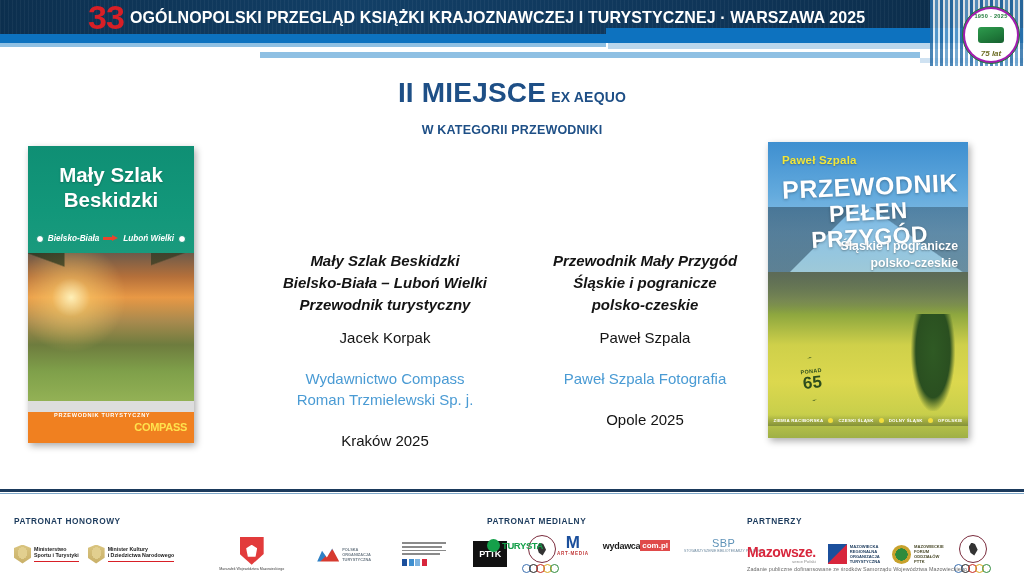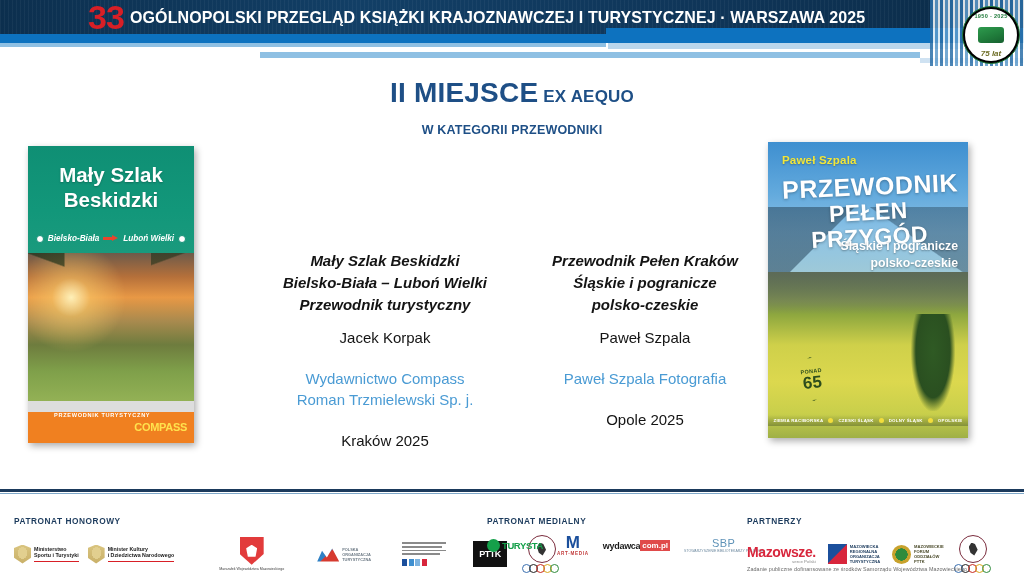--- a/index.html
+++ b/index.html
@@ -55,39 +55,39 @@
     line-height:36px;
   }
   .hdr-title{
     position:absolute;left:130px;top:6px;
     font-size:16.5px;font-weight:bold;color:#ffffff;
     letter-spacing:.1px;line-height:22px;white-space:nowrap;
     transform:scaleX(.97);transform-origin:left center;
   }
   .hdr-logo{
     position:absolute;left:962px;top:6px;width:56px;height:56px;border-radius:50%;
-    background:#000000;border:1.5px solid #1f7a3a;
+    background:#a21caf;border:1.5px solid #1f7a3a;
     display:flex;align-items:center;justify-content:center;
   }
   .hdr-logo-inner{position:relative;width:52px;height:52px;border-radius:50%;
     background:#fff;display:flex;align-items:center;justify-content:center;}
   .hdr-logo-years{position:absolute;top:4px;left:0;width:52px;text-align:center;
     font-size:5.6px;font-weight:bold;color:#1f7a3a;letter-spacing:.3px;}
   .hdr-logo-lat{position:absolute;bottom:3px;left:0;width:52px;text-align:center;
     font-size:8px;font-weight:bold;color:#6f6f28;font-style:italic;}
   .hdr-logo-mark{width:26px;height:16px;border-radius:3px;
     background:linear-gradient(160deg,#2e9b4e 0%,#1f7a3a 60%,#176030 100%);}
 
   
   .title-wrap{position:absolute;left:0;top:78px;width:1024px;text-align:center;}
   .t-main{
     font-size:28px;font-weight:bold;color:#1e4f86;letter-spacing:.2px;
     line-height:30px;
   }
-  .t-main .exaequo{font-size:17px;letter-spacing:.2px;margin-left:5px;}
+  .t-main .exaequo{font-size:14px;letter-spacing:.2px;margin-left:5px;}
   .t-sub{
     margin-top:11px;font-size:12.5px;font-weight:bold;color:#1e4f86;
     letter-spacing:.2px;
   }
 
   
   .book{position:absolute;box-shadow:2px 3px 7px rgba(0,0,0,.33);overflow:hidden;background:#ddd;}
   .book-left{left:28px;top:146px;width:166px;height:297px;}
   .book-right{left:768px;top:142px;width:200px;height:296px;}
 
@@ -328,21 +328,21 @@
     <div class="tc-author">Jacek Korpak</div>
     <div class="tc-pub">
       <div>Wydawnictwo Compass</div>
       <div>Roman Trzmielewski Sp. j.</div>
     </div>
     <div class="tc-city">Kraków 2025</div>
   </div>
 
   <div class="txtcol txtcol-right">
     <div class="tc-title">
-      <div>Przewodnik Pełen Kraków</div>
+      <div>Przewodnik Mały Przygód</div>
       <div>Śląskie i pogranicze</div>
       <div>polsko-czeskie</div>
     </div>
     <div class="tc-author">Paweł Szpala</div>
     <div class="tc-pub">Paweł Szpala Fotografia</div>
     <div class="tc-city">Opole 2025</div>
   </div>
 
   <div class="foot-rule"></div>
   <div class="foot-rule2"></div>

